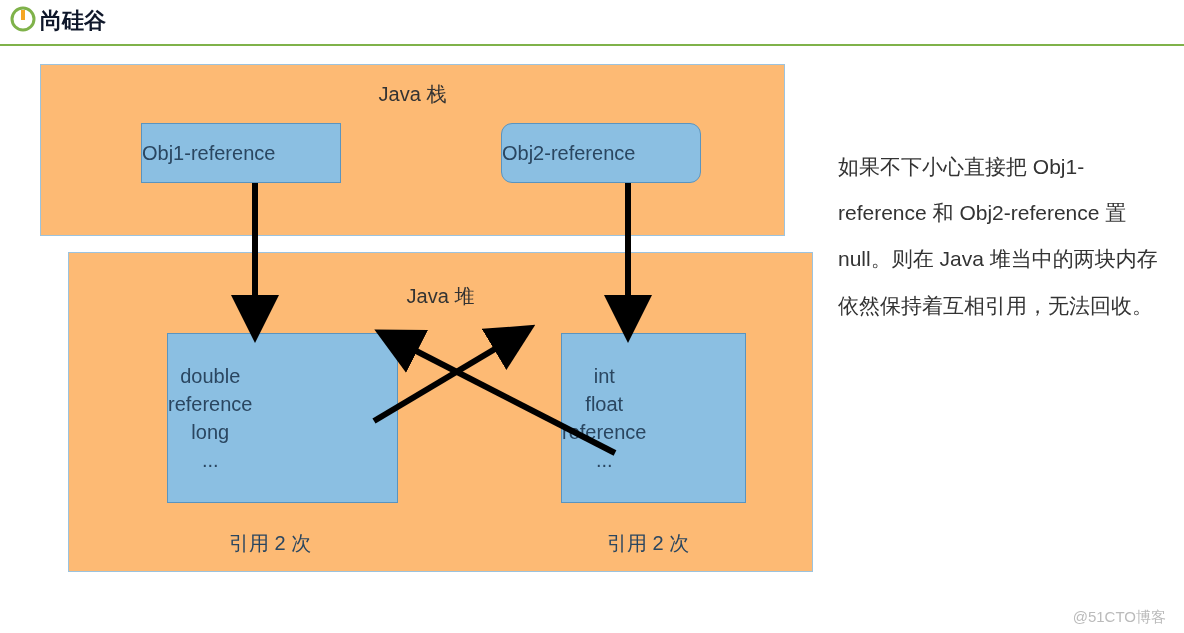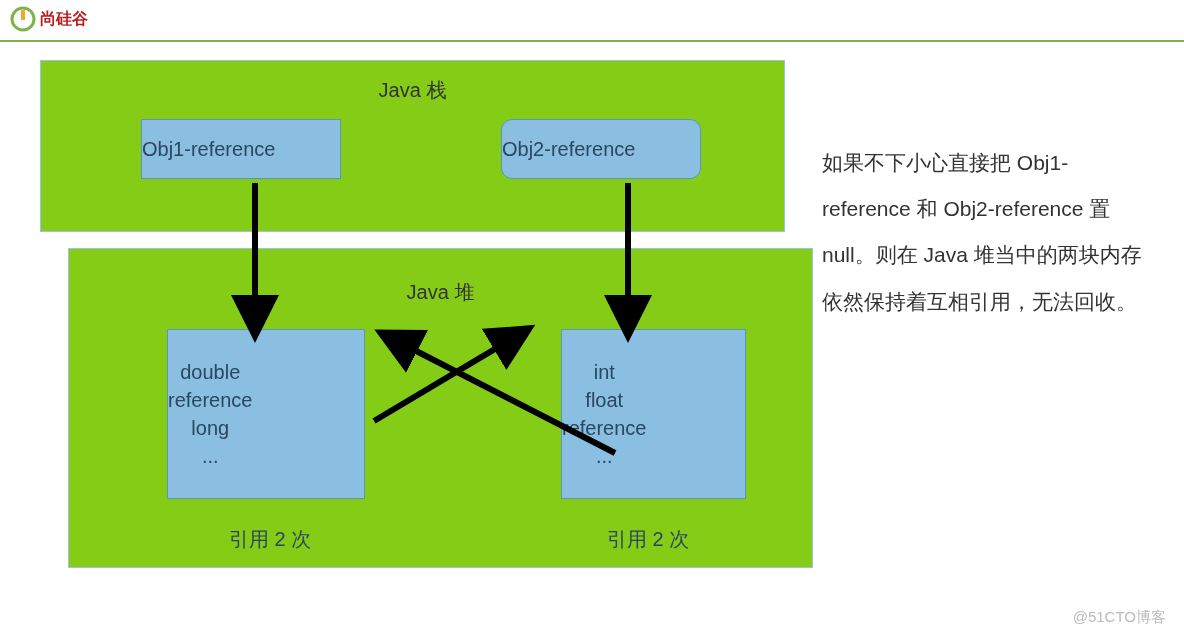--- a/index.html
+++ b/index.html
@@ -24,39 +24,39 @@
     position: relative;
   }
   .logo-diamond svg { width: 40px; height: 40px; }
   .title-red {
     color: #e03030;
     font-size: 20px;
     font-weight: 500;
     letter-spacing: 1px;
   }
   .brand {
-    display: flex; align-items: center;
-    font-size: 16px;
+    display: flex; 
+    font-size: 22px;
     font-weight: 600;
-    color: #b91c1c;
+    color: #0f172a;
   }
   .brand-logo {
     width: 26px; height: 26px;
     margin-right: 4px;
   }
   .content {
     display: flex;
     padding: 18px 0 0 40px;
   }
   .diagram-container {
     width: 750px;
     position: relative;
   }
   .outer-box {
-    background: #84cc16;
+    background: #fdba74;
     border: 1px solid #9cc3de;
     width: 745px;
     position: relative;
   }
   .stack-box {
     height: 172px;
     padding: 10px;
   }
   .heap-box {
     height: 320px;
@@ -83,42 +83,42 @@
     border: 1px solid #5a94bf;
     display: flex;
     align-items: center;
     text-align: center;
     font-size: 20px;
     color: #2a4660;
     position: absolute;
   }
   .obj1 { left: 100px; top: 58px; width: 200px; height: 60px; }
   .obj2 { left: 460px; top: 58px; width: 200px; height: 60px; border-radius: 11px; }
-  .heap-block-left { left: 98px; top: 80px; width: 198px; height: 170px; }
+  .heap-block-left { left: 98px; top: 80px; width: 231px; height: 170px; }
   .heap-block-right { left: 492px; top: 80px; width: 185px; height: 170px; }
   .block-text { line-height: 1.4; }
   .count-label {
     position: absolute;
     font-size: 20px;
     color: #2a4660;
     bottom: 14px;
     text-align: center;
   }
   .count-left { left: 160px; }
   .count-right { left: 538px; }
   .arrows {
     position: absolute;
     left: 40px;
     top: 63px;
     width: 750px;
     height: 520px;
     pointer-events: none;
   }
   .explanation {
-    margin-left: 32px;
+    margin-left: 48px;
     width: 320px;
     font-size: 21px;
     color: #333;
     line-height: 2.2;
     padding-top: 80px;
   }
   .watermark {
     position: absolute;
     right: 18px;
     bottom: 6px;

